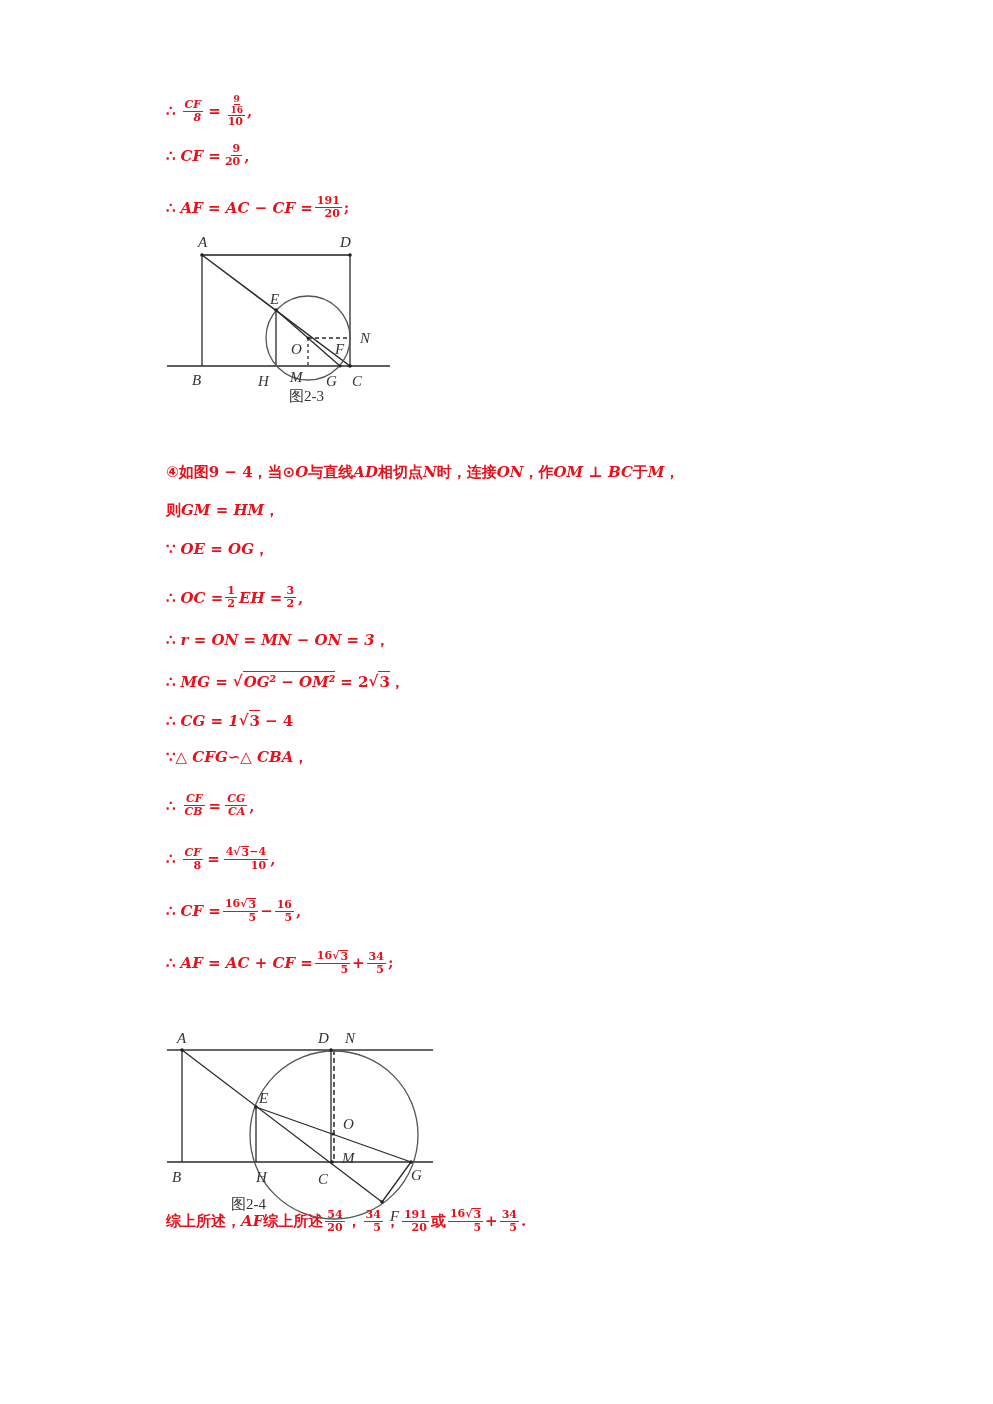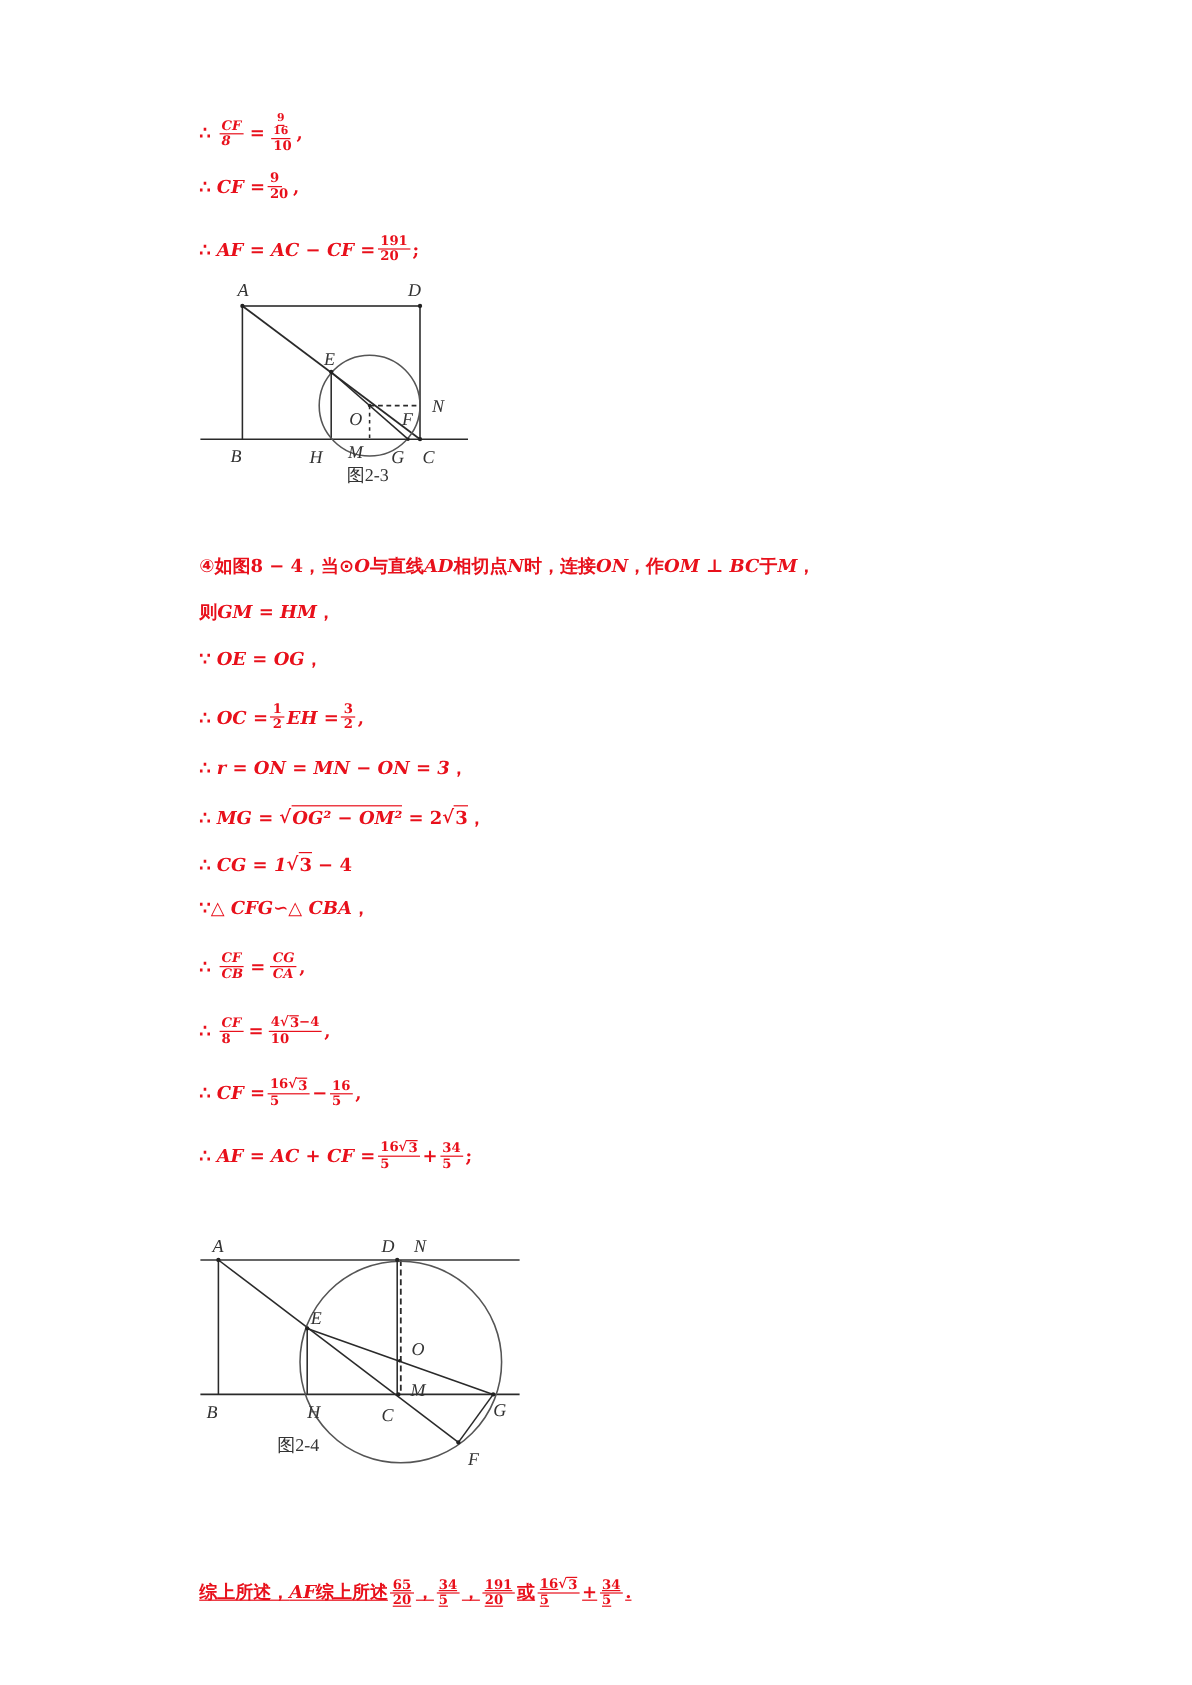--- a/index.html
+++ b/index.html
@@ -2,21 +2,21 @@
 <html><head>
 <meta charset="utf-8">
 <style>
   html, body { margin: 0; padding: 0; background: #ffffff; }
   body { width: 993px; height: 1404px; position: relative; overflow: hidden;
          font-family: "DejaVu Serif", "Liberation Serif", serif; color: #e8101b; }
   .line { position: absolute; left: 166px; font-weight: bold; font-size: 15px; line-height: 20px;
           white-space: nowrap; display: flex; align-items: center; color: #e8101b; }
   .m { font-style: italic; font-family: "DejaVu Serif", serif; }
   .cn { font-family: "DejaVu Sans", sans-serif; font-style: normal; font-weight: bold; }
-  .frac { display: inline-flex; flex-direction: column; align-items: flex-start; vertical-align: middle;
+  .frac { display: inline-flex; flex-direction: column; align-items: flex-end; vertical-align: middle;
           font-size: 11px; line-height: 12px; margin: 0 2px; }
   .frac .num { border-bottom: 1.5px solid #e8101b; padding: 0 2px; }
   .frac .den { padding: 0 2px; }
   .sp { display: inline-block; width: 5px; }
   .sqrt { display: inline-flex; align-items: flex-start; }
   .sqrt .rad { border-top: 1.5px solid #e8101b; padding-left: 1px; }
   .fig { position: absolute; }
   .fig svg text { font-family: "Liberation Serif", "DejaVu Serif", serif; font-style: italic; font-size: 15px; fill: #333; }
   .fig svg text.cap { font-style: normal; font-size: 15px; }
 </style>
@@ -96,21 +96,21 @@
     <text x="290" y="382">M</text>
     <text x="326" y="386">G</text>
     <text x="352" y="386">C</text>
     <text class="cap" x="289" y="401">图2-3</text>
   </svg>
 </div>
 
 <div class="line" style="top:462px;">
   <span class="cn">④</span>
   <span class="cn">如图</span>
-  <span>8 − 4</span>
+  <span>9 − 4</span>
   <span class="cn">，当⊙ </span>
   <span class="m">O</span>
   <span class="cn">与直线 </span>
   <span class="m">AD</span>
   <span class="cn"> 相切点 </span>
   <span class="m">N</span>
   <span class="cn"> 时，连接 </span>
   <span class="m">ON</span>
   <span class="cn">，作</span>
   <span class="m">OM ⊥ BC</span>
@@ -293,26 +293,26 @@
     <text x="342" y="1163">M</text>
     <text x="172" y="1182">B</text>
     <text x="256" y="1182">H</text>
     <text x="318" y="1184">C</text>
     <text x="411" y="1180">G</text>
     <text x="390" y="1221">F</text>
     <text class="cap" x="231" y="1209">图2-4</text>
   </svg>
 </div>
 
-<div class="line" style="top:1314px;text-decoration:underline;">
+<div class="line" style="top:1208px;">
   <span class="cn">综上所述，</span>
   <span class="m">AF</span>
   <span class="cn"> 综上所述</span>
   <span class="frac">
-      <span class="num">65</span>
+      <span class="num">54</span>
       <span class="den">20</span>
     </span>
   <span class="cn">，</span>
   <span class="frac">
       <span class="num">34</span>
       <span class="den">5</span>
     </span>
   <span class="cn">，</span>
   <span class="frac">
       <span class="num">191</span>

